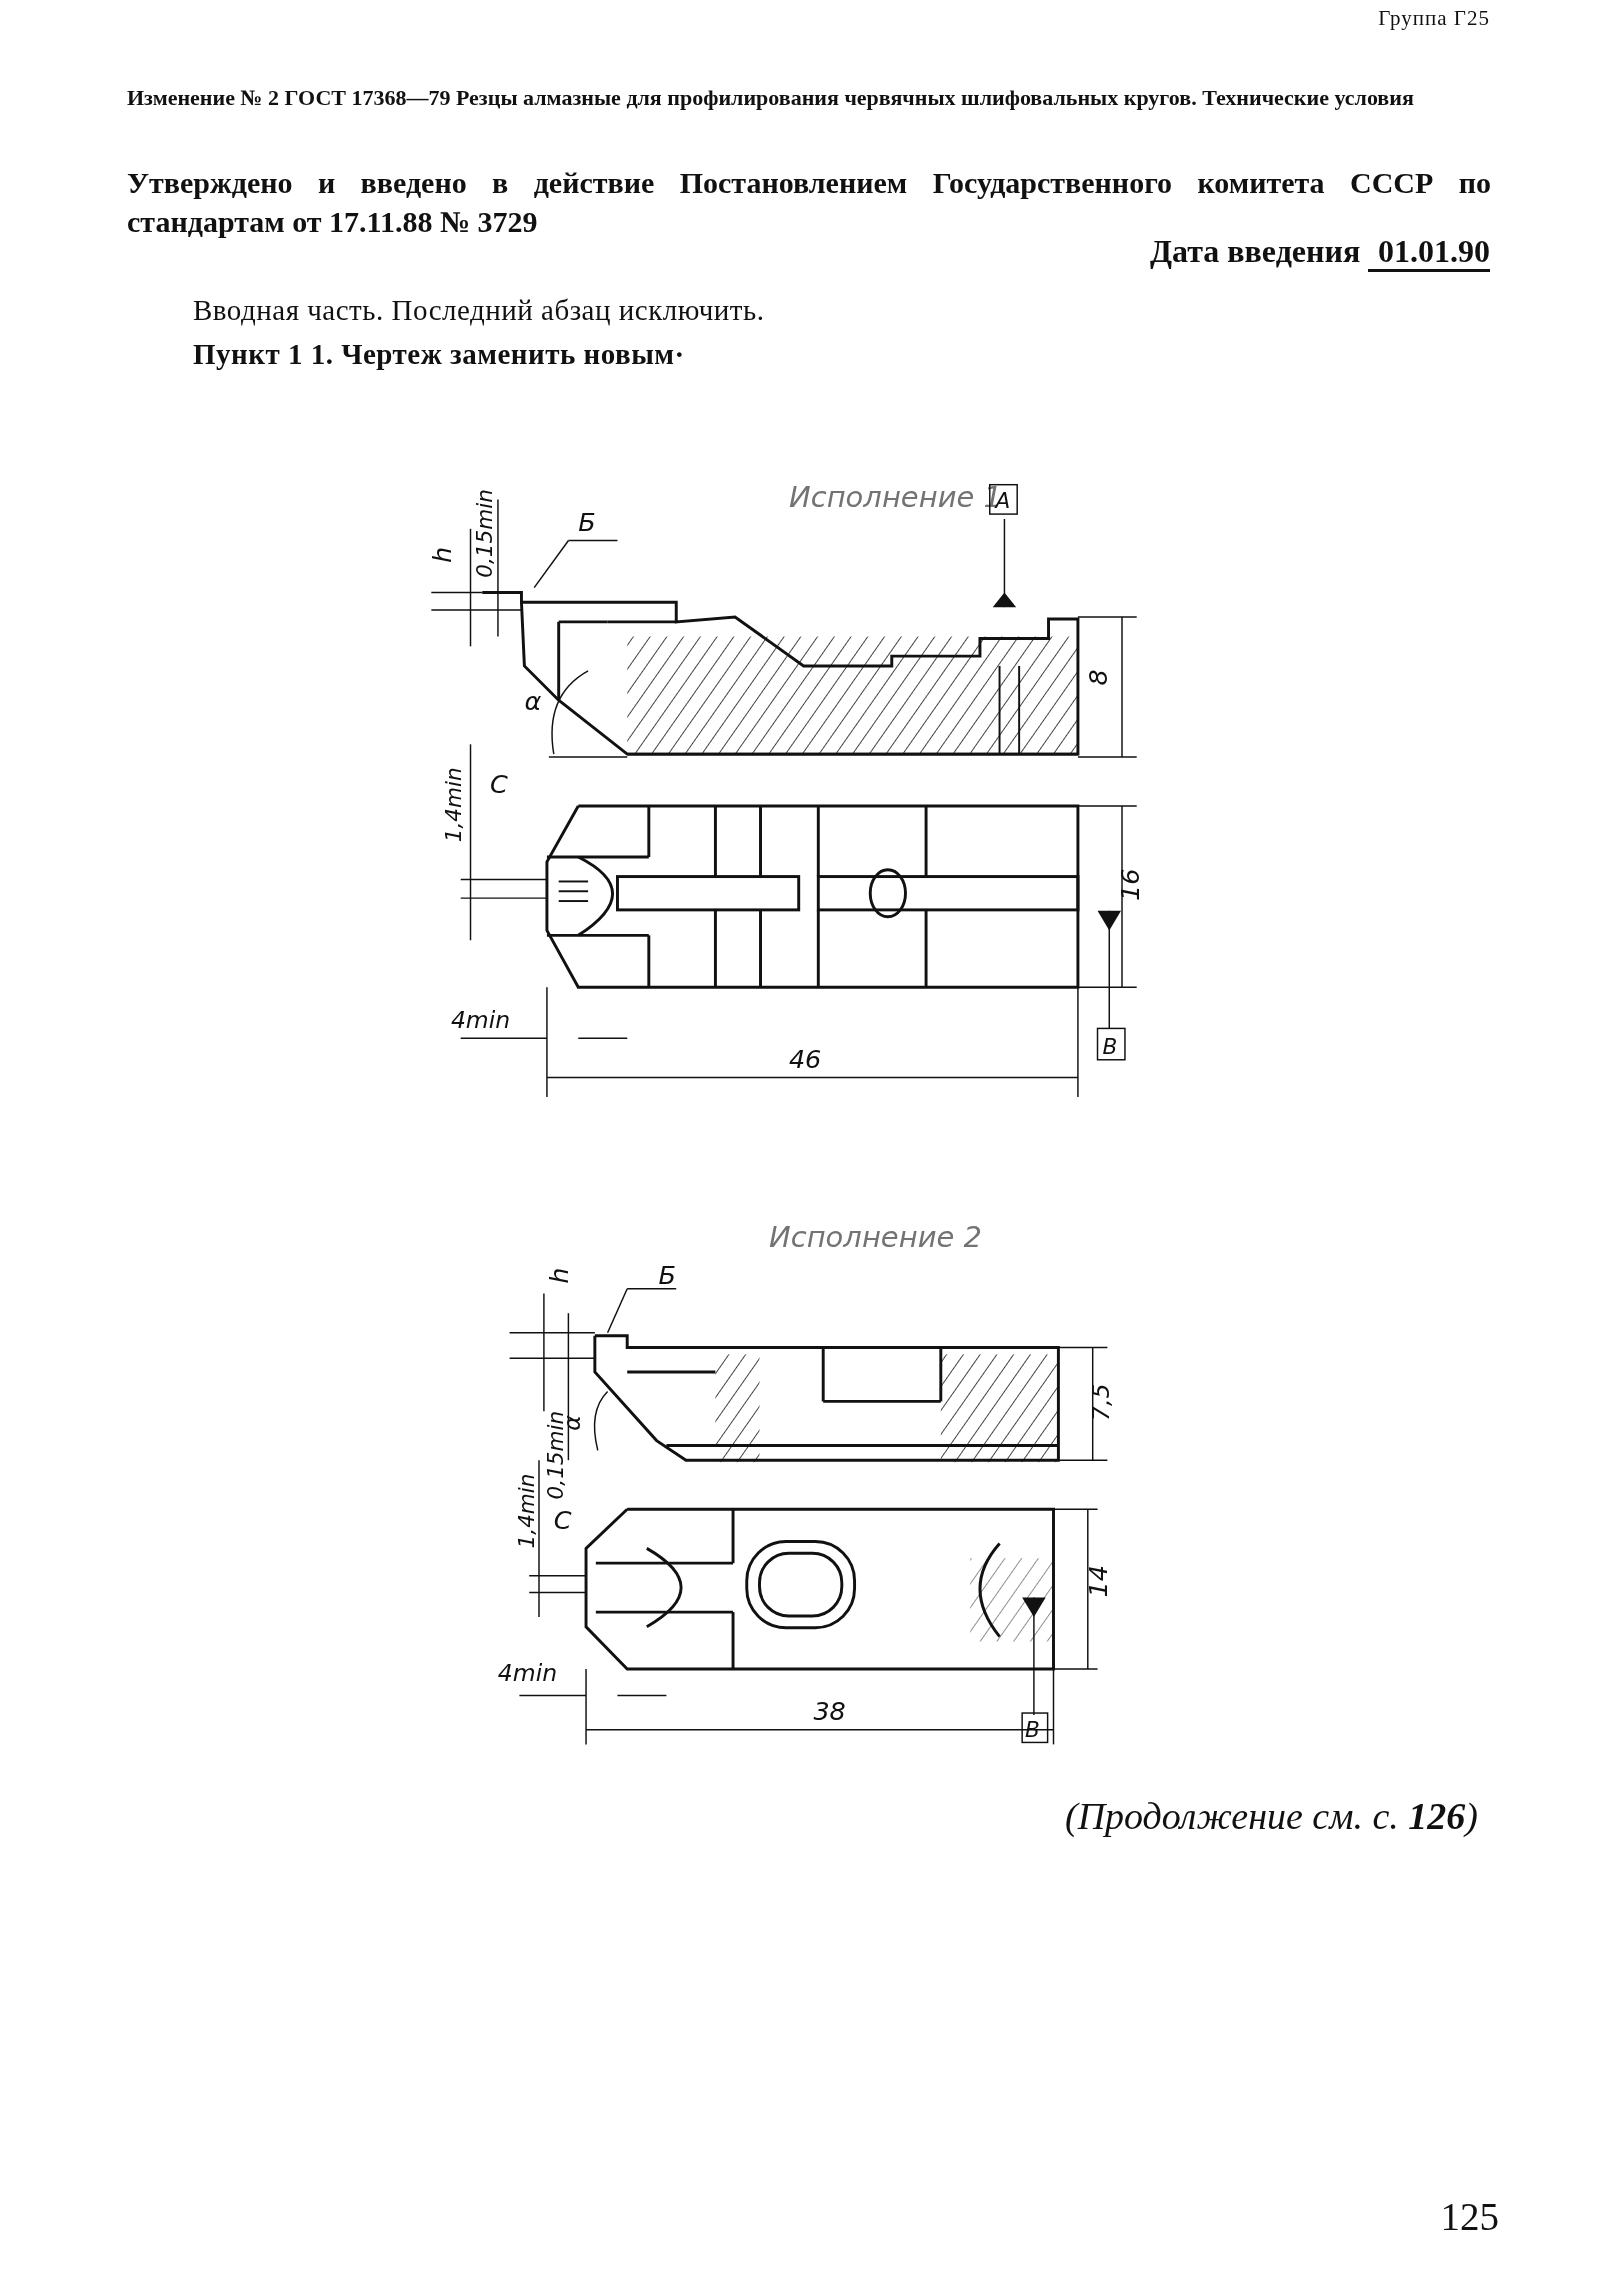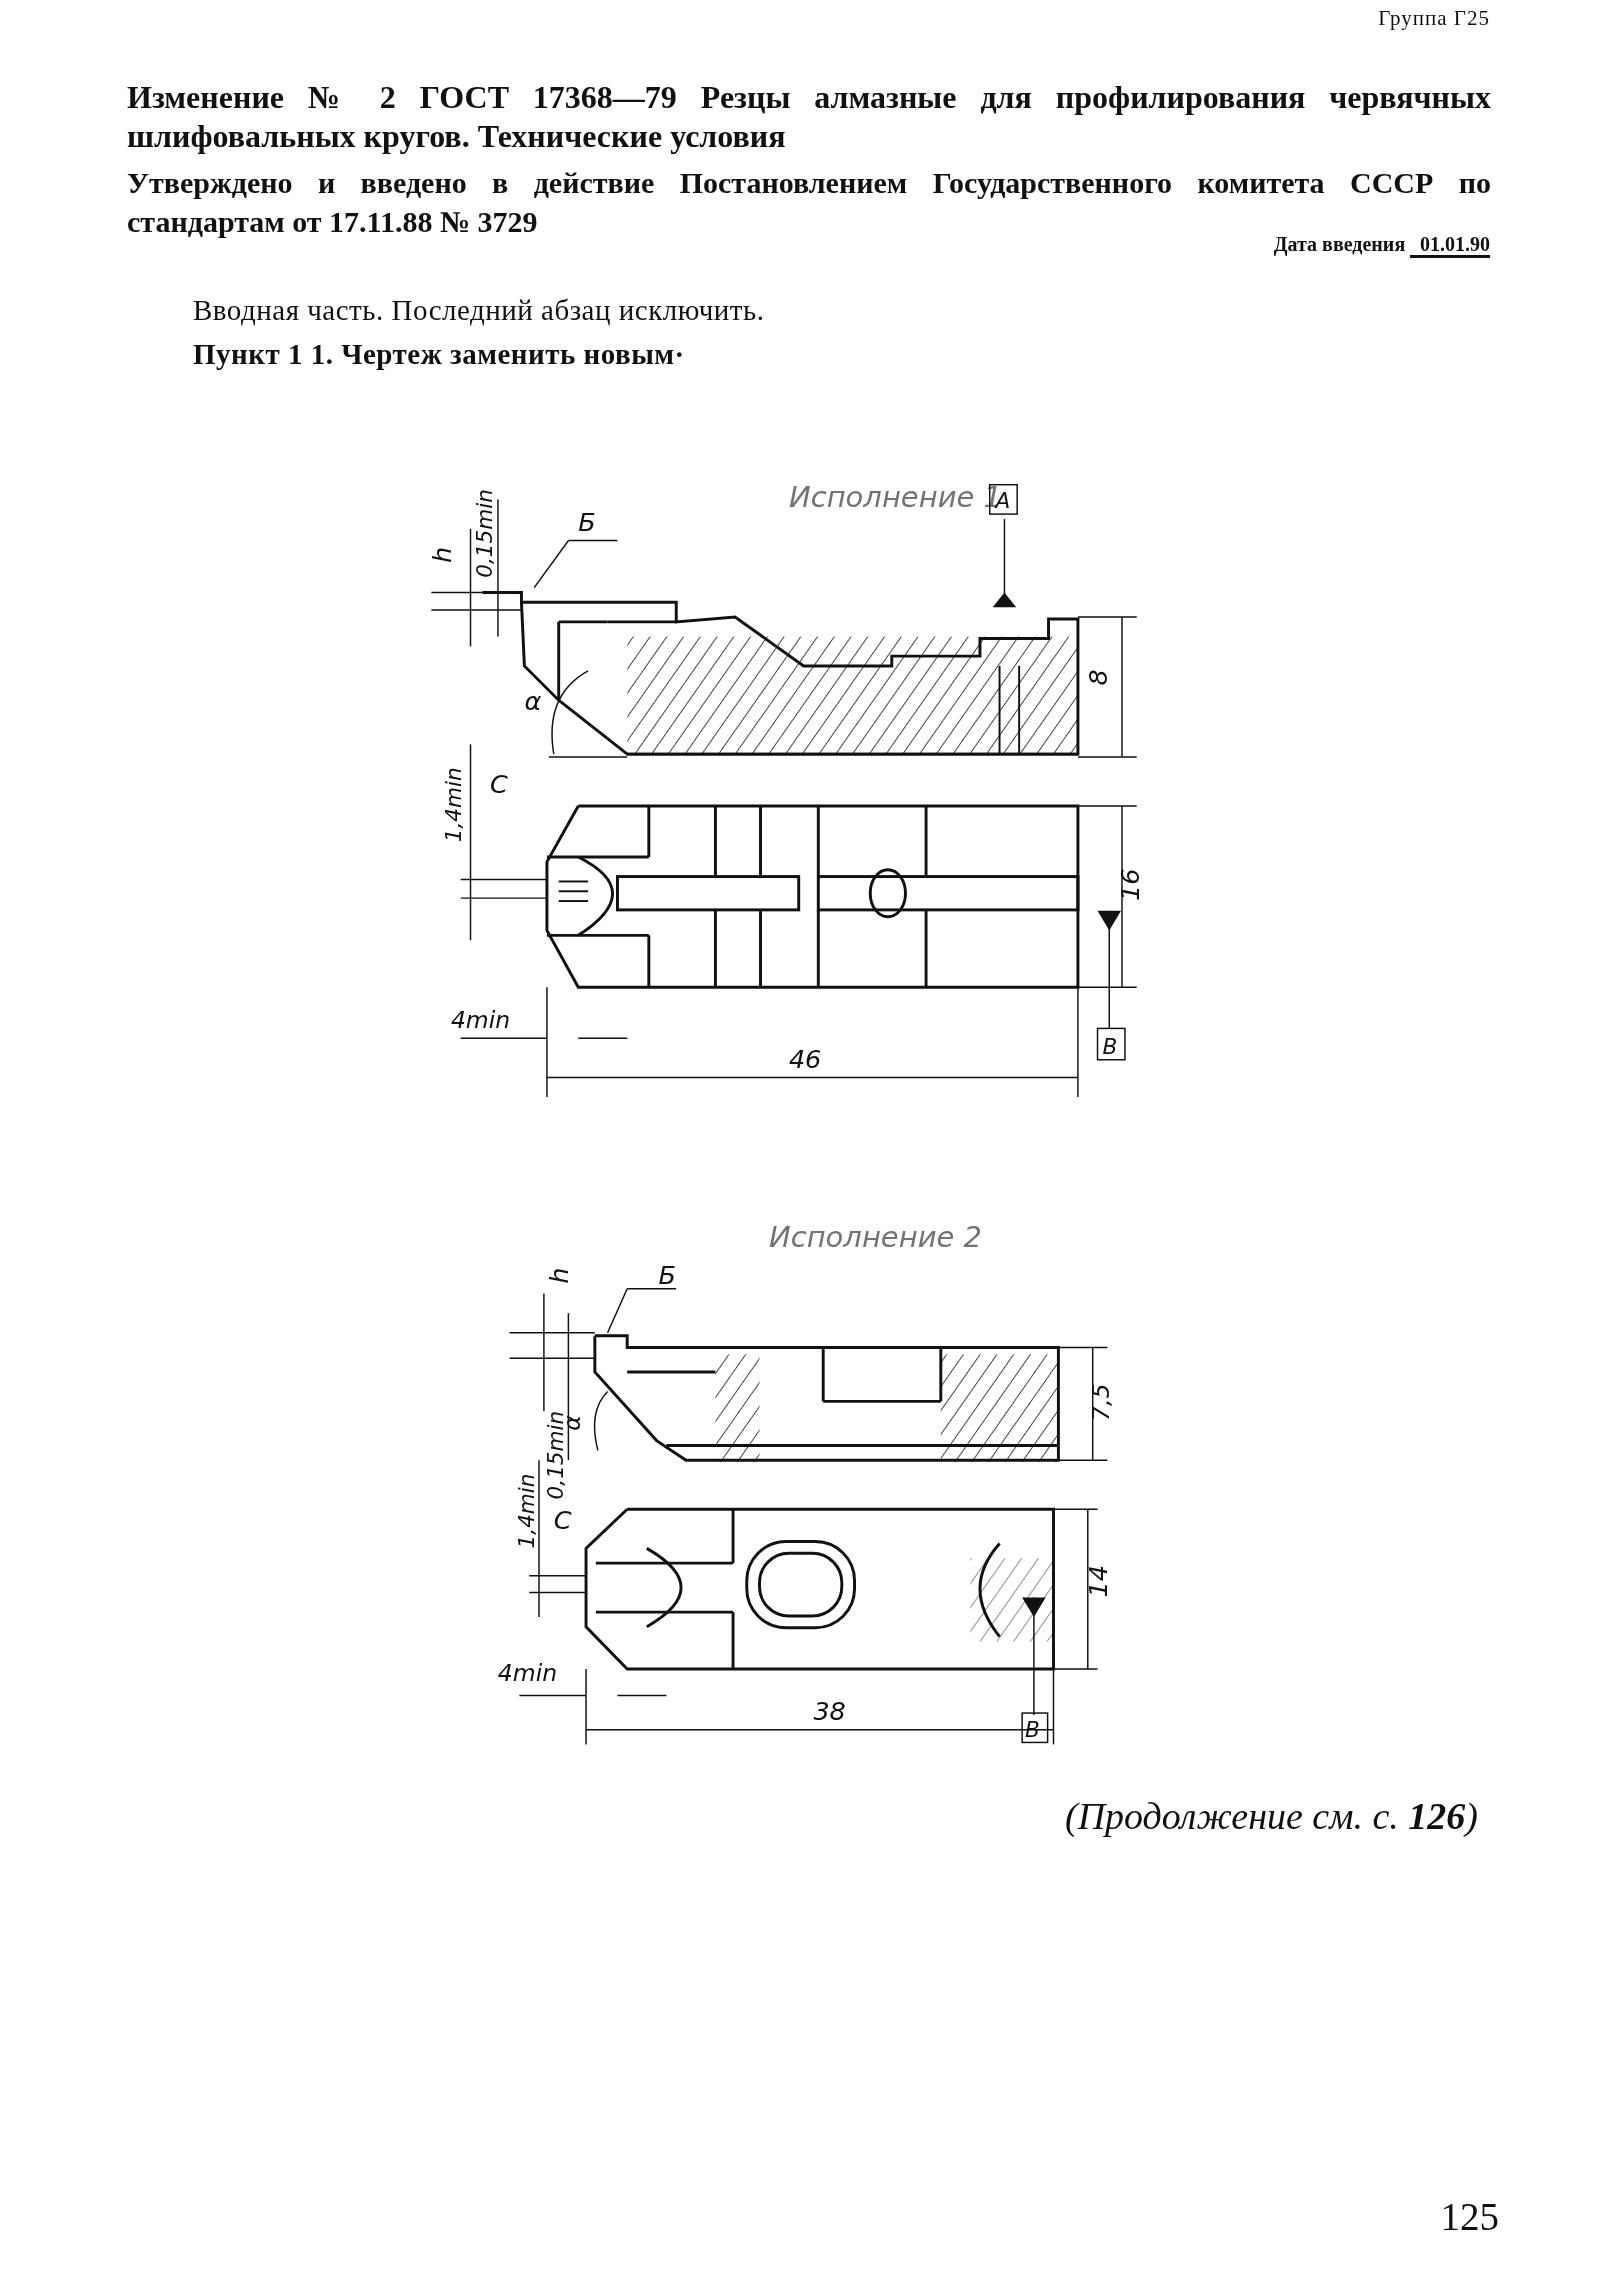--- a/index.html
+++ b/index.html
@@ -1,22 +1,22 @@
 <!DOCTYPE html>
 <html><head>
 <meta charset="utf-8">
 <style>
   html, body { margin:0; padding:0; background:#ffffff; }
   body { width:1615px; height:2294px; position:relative; overflow:hidden;
          font-family:"Liberation Serif", "DejaVu Serif", serif; color:#111; }
   .abs { position:absolute; }
   .group { right:125px; top:5.9px; font-size:21px; letter-spacing:1px; }
-  .title { left:127px; top:78px; width:1364px; font-size:32px; font-weight:bold; line-height:39px; text-align:justify; }
+  .title { left:127px; top:78px; width:1364px; font-size:22px; font-weight:bold; line-height:39px; text-align:justify; }
   .approved { left:127px; top:163px; width:1364px; font-size:30px; font-weight:bold; line-height:39px; text-align:justify; }
-  .date { right:125px; top:233px; font-size:20px; font-weight:bold; }
+  .date { right:125px; top:233px; font-size:32px; font-weight:bold; }
   .date .val { border-bottom:3.9px solid #111; padding-left:9.8px; }
   .body-line { left:193px; font-size:29px; letter-spacing:0.5px; }
   .caption { font-family:"DejaVu Sans", sans-serif; font-style:italic; font-size:29px; color:#737373; }
   .cont { right:137px; top:1794px; font-size:38px; font-style:italic; }
   .cont b { font-weight:bold; }
   .pageno { right:116px; top:2194px; font-size:39px; }
   svg text { font-family:"DejaVu Sans", sans-serif; font-style:italic; fill:#111; }
 </style>
 </head>
 <body>

